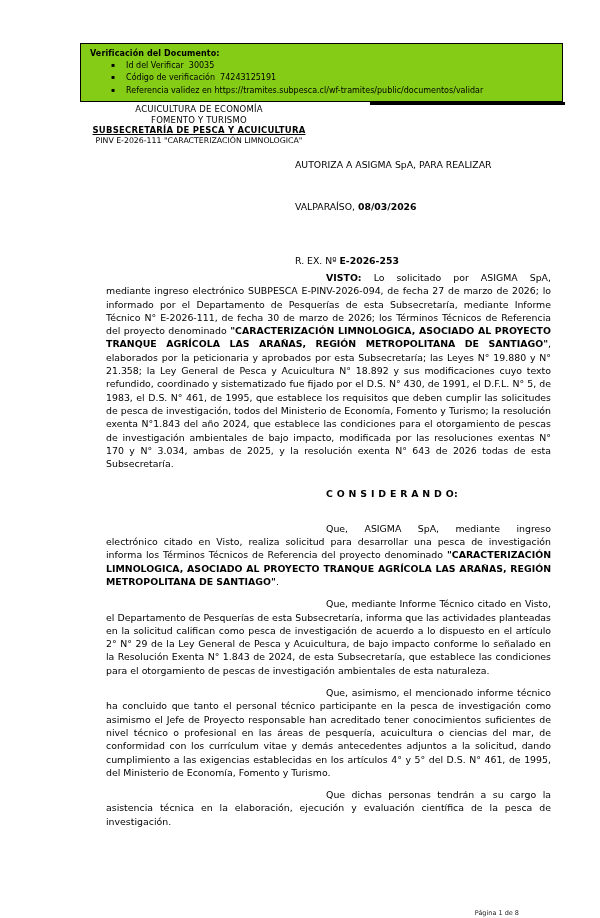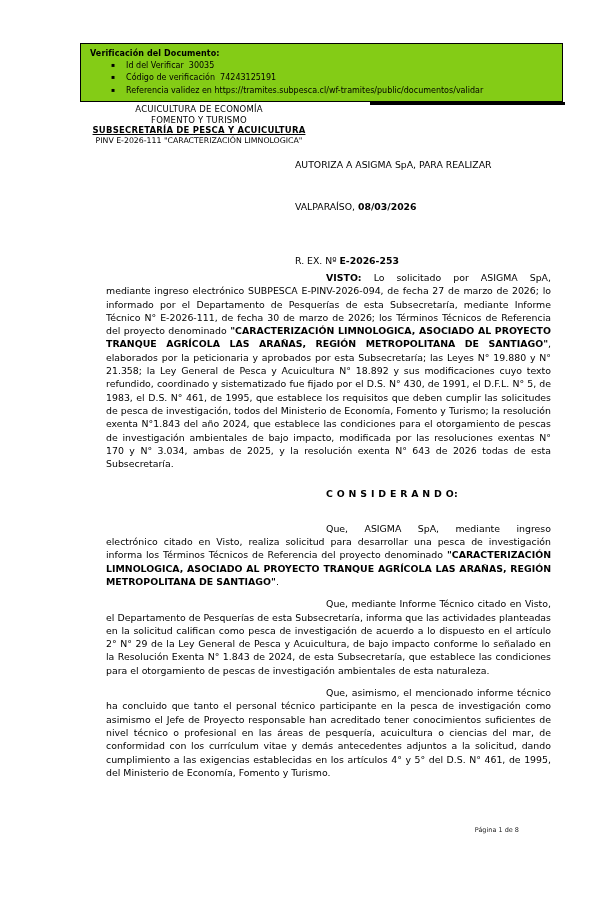--- a/index.html
+++ b/index.html
@@ -34,21 +34,21 @@
   .placeline { position:absolute; left:295px; top:201px; font-size:9.3px; }
   .rexline   { position:absolute; left:295px; top:255px; font-size:9.3px; }
   .b { font-weight:bold; }
   
   .docbody { position:absolute; left:78px; top:271px; width:445px;
              font-size:9.4px; line-height:13.3px; text-align:justify;
              hyphens:none;margin-left:28px; }
   .para { text-indent:220px; margin:0 0 9px 0; }
   .cons  { font-weight:bold; text-indent:220px; margin:17px 0 21px 0; letter-spacing:0.3px; }
   
-  .pfooter { position:absolute; top:826px; left:0; width:519px; text-align:right;
+  .pfooter { position:absolute; top:909px; left:0; width:519px; text-align:right;
              font-size:6.5px; color:#222; }
 </style>
 </head>
 <body>
 
 <div class="page">
 
   <div class="vbox">
     <div class="vbox-title">Verificación del Documento:</div>
     <div class="vitem"><span class="bullet">▪</span><span>Id del Verificar</span>  <span>30035</span></div>
@@ -79,17 +79,18 @@
     <p class="para"><span class="b">VISTO:</span><span> Lo solicitado por ASIGMA SpA, mediante ingreso electrónico SUBPESCA E-PINV-2026-094, de fecha 27 de marzo de 2026; lo informado por el Departamento de Pesquerías de esta Subsecretaría, mediante Informe Técnico N° E-2026-111, de fecha 30 de marzo de 2026; los Términos Técnicos de Referencia del proyecto denominado </span><span class="b">"CARACTERIZACIÓN LIMNOLOGICA, ASOCIADO AL PROYECTO TRANQUE AGRÍCOLA LAS ARAÑAS, REGIÓN METROPOLITANA DE SANTIAGO"</span><span>, elaborados por la peticionaria y aprobados por esta Subsecretaría; las Leyes N° 19.880 y N° 21.358; la Ley General de Pesca y Acuicultura N° 18.892 y sus modificaciones cuyo texto refundido, coordinado y sistematizado fue fijado por el D.S. N° 430, de 1991, el D.F.L. N° 5, de 1983, el D.S. N° 461, de 1995, que establece los requisitos que deben cumplir las solicitudes de pesca de investigación, todos del Ministerio de Economía, Fomento y Turismo; la resolución exenta N°1.843 del año 2024, que establece las condiciones para el otorgamiento de pescas de investigación ambientales de bajo impacto, modificada por las resoluciones exentas N° 170 y N° 3.034, ambas de 2025, y la resolución exenta N° 643 de 2026 todas de esta Subsecretaría.</span></p>
 
     <div class="cons">C O N S I D E R A N D O:</div>
 
     <p class="para"><span>Que, ASIGMA SpA, mediante ingreso electrónico citado en Visto, realiza solicitud para desarrollar una pesca de investigación informa los Términos Técnicos de Referencia del proyecto denominado </span><span class="b">"CARACTERIZACIÓN LIMNOLOGICA, ASOCIADO AL PROYECTO TRANQUE AGRÍCOLA LAS ARAÑAS, REGIÓN METROPOLITANA DE SANTIAGO"</span><span>.</span></p>
 
     <p class="para">Que, mediante Informe Técnico citado en Visto, el Departamento de Pesquerías de esta Subsecretaría, informa que las actividades planteadas en la solicitud califican como pesca de investigación de acuerdo a lo dispuesto en el artículo 2° N° 29 de la Ley General de Pesca y Acuicultura, de bajo impacto conforme lo señalado en la Resolución Exenta N° 1.843 de 2024, de esta Subsecretaría, que establece las condiciones para el otorgamiento de pescas de investigación ambientales de esta naturaleza.</p>
 
     <p class="para">Que, asimismo, el mencionado informe técnico ha concluido que tanto el personal técnico participante en la pesca de investigación como asimismo el Jefe de Proyecto responsable han acreditado tener conocimientos suficientes de nivel técnico o profesional en las áreas de pesquería, acuicultura o ciencias del mar, de conformidad con los currículum vitae y demás antecedentes adjuntos a la solicitud, dando cumplimiento a las exigencias establecidas en los artículos 4° y 5° del D.S. N° 461, de 1995, del Ministerio de Economía, Fomento y Turismo.</p>
 
+    <p class="para">Que dichas personas tendrán a su cargo la asistencia técnica en la elaboración, ejecución y evaluación científica de la pesca de investigación.</p>
   </div>
 
   <div class="pfooter">Página 1 de 8</div>
 
 </div>
 
 </body></html>

